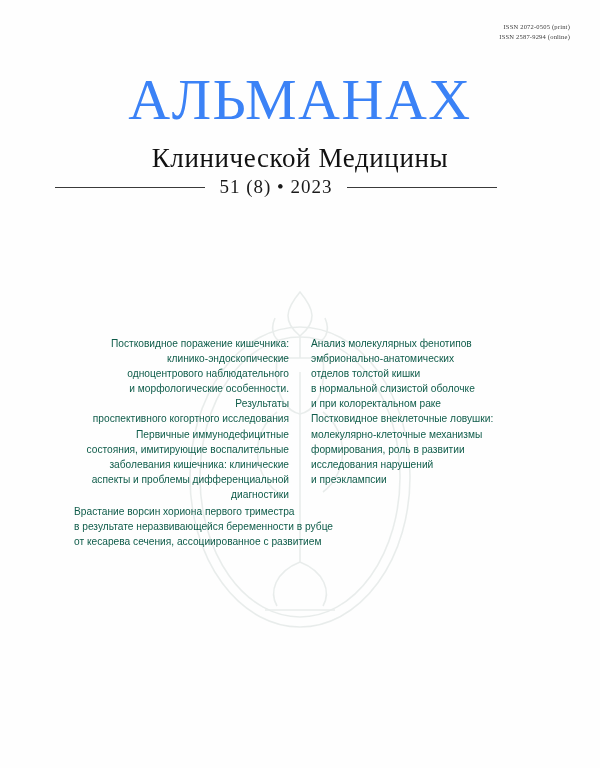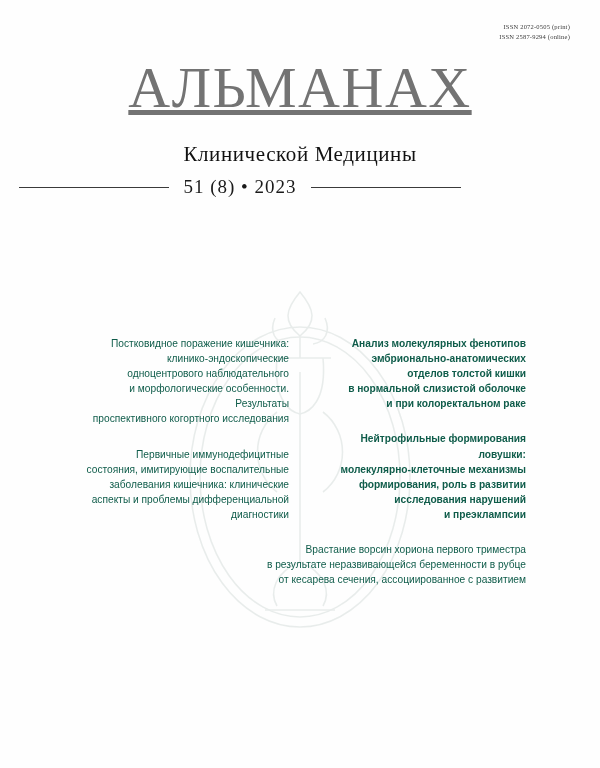--- a/index.html
+++ b/index.html
@@ -44,44 +44,44 @@
     top: 55px;
     left: 0;
     width: 600px;
     text-align: center;
   }
   .title-main {
     font-family: "Liberation Serif", serif;
     font-size: 58px;
     letter-spacing: 1.5px;
     font-weight: normal;
-    color: #737373;
+    color: #3b82f6;
     line-height: 1;
-    margin: 4px;
+    margin: 16px;
     padding: 0;
-    text-decoration: underline;
   }
   .title-sub {
     font-family: "Liberation Serif", serif;
-    font-size: 21px;
+    font-size: 27px;
     letter-spacing: 0.6px;
     color: #111;
-    margin-top: 27px;
+    margin-top: 16px;
     line-height: 1;
   }
 
   .issue-row {
     position: absolute;
     top: 176px;
     left: 0;
     width: 480px;
     display: flex;
     align-items: center;
     justify-content: center;
     gap: 14px;
+    padding-left: 36px;
   }
   .issue-rule {
     height: 1px;
     background: #3a3a3a;
     width: 150px;
   }
   .issue-text {
     font-family: "Liberation Serif", serif;
     font-size: 19px;
     letter-spacing: 1px;
@@ -117,32 +117,30 @@
     justify-content: center;
     gap: 22px;
   }
   .col {
     width: 215px;
   }
   .col-left {
     text-align: right;
   }
   .col-right {
-    text-align: right;
-    font-weight: bold;
+    text-align: left;
   }
   .art {
-    margin-bottom: 20px;
   }
   .art:last-child { margin-bottom: 0; }
 
   .full-art {
     width: 452px;
-    margin: 20px auto 0 auto;
-    text-align: right;
+    margin: 2px auto 0 auto;
+    text-align: left;
   }
 
   .art-line { display: block; }
 </style>
 </head>
 <body>
 
 <div class="page">
 
   <div class="issn-block">
@@ -206,21 +204,21 @@
 
         <div class="art">
           <span class="art-line">Анализ молекулярных фенотипов</span>
           <span class="art-line">эмбрионально-анатомических</span>
           <span class="art-line">отделов толстой кишки</span>
           <span class="art-line">в нормальной слизистой оболочке</span>
           <span class="art-line">и при колоректальном раке</span>
         </div>
 
         <div class="art">
-          <span class="art-line">Нейтрофильные формирования ловушки:</span>
+          <span class="art-line">Постковидное внеклеточные ловушки:</span>
           <span class="art-line">молекулярно-клеточные механизмы</span>
           <span class="art-line">формирования, роль в развитии</span>
           <span class="art-line">исследования нарушений</span>
           <span class="art-line">и преэклампсии</span>
         </div>
 
       </div>
     </div>
 
     <div class="full-art">

